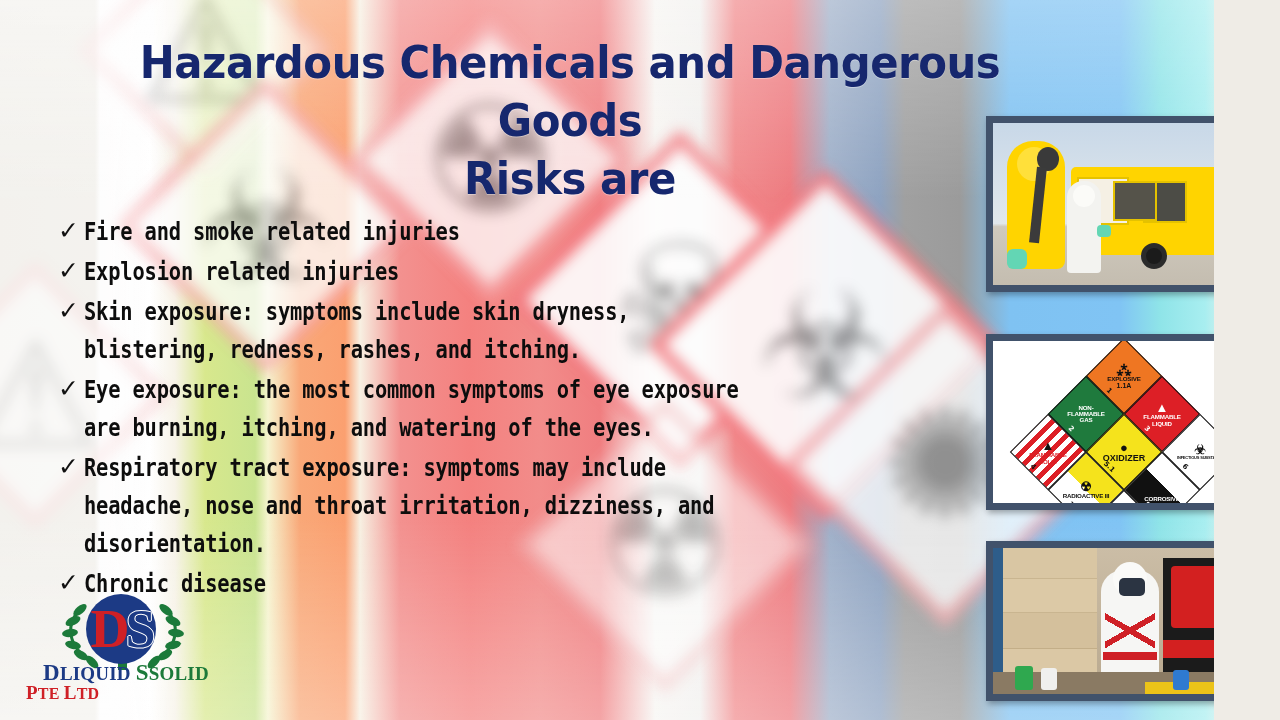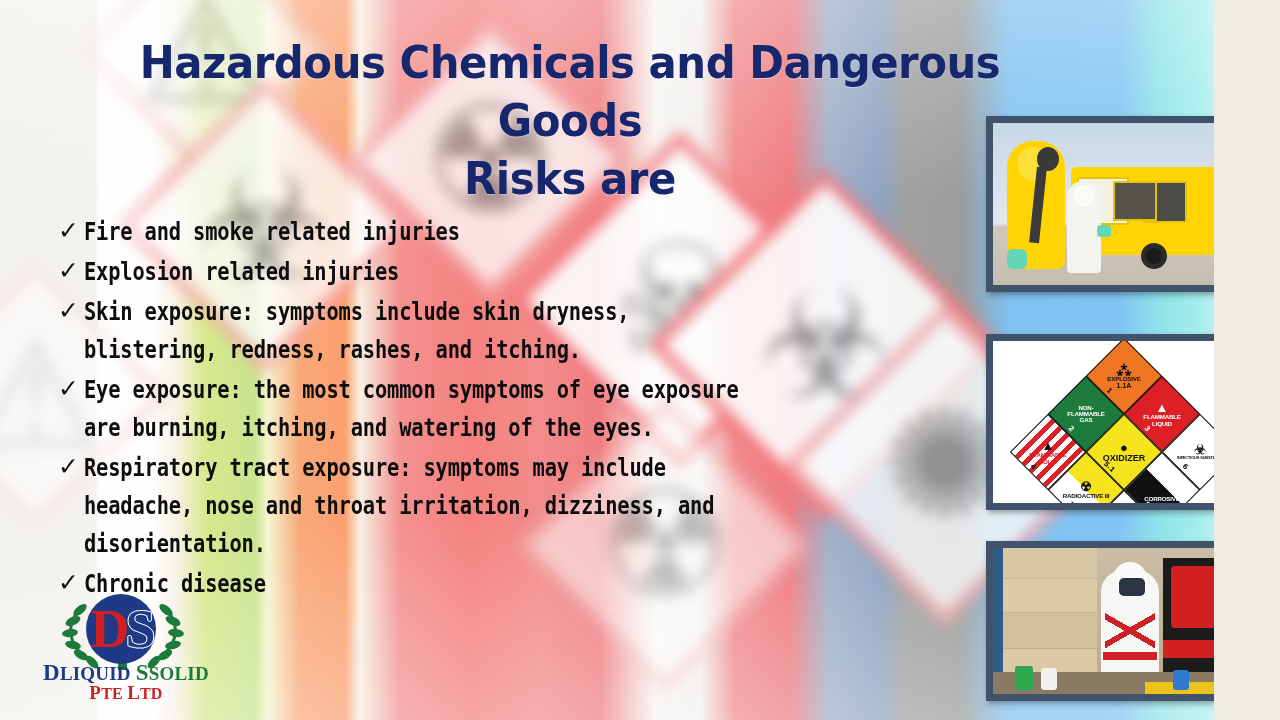--- a/index.html
+++ b/index.html
@@ -119,21 +119,21 @@
   .logo .badge .ds .s{ color:#1c3a85; text-shadow:0 0 1px #fff, 1px 0 0 #fff, -1px 0 0 #fff, 0 1px 0 #fff, 0 -1px 0 #fff; }
   .logo .name{
     position:absolute; left:-22px; top:70px; width:200px; text-align:center;
     font-family:"Liberation Serif", serif;
     font-weight:bold; font-size:19px; color:#1c3a85; letter-spacing:.2px;
     white-space:nowrap;
   }
   .logo .name .cap{ font-size:23px; }
   .logo .name .grn{ color:#1c7a3a; }
   .logo .sub{
-    position:absolute; left:-22px; top:92px; width:200px; text-align:center;
+    position:absolute; left:-22px; top:92px; width:200px; 
     font-family:"Liberation Serif", serif;
     font-weight:bold; font-size:16px; color:#cf2026; letter-spacing:.2px;
     white-space:nowrap;
   }
   .logo .sub .cap{ font-size:19px; }
 
   
   .frame{
     position:absolute;
     border:7px solid #41526b;

